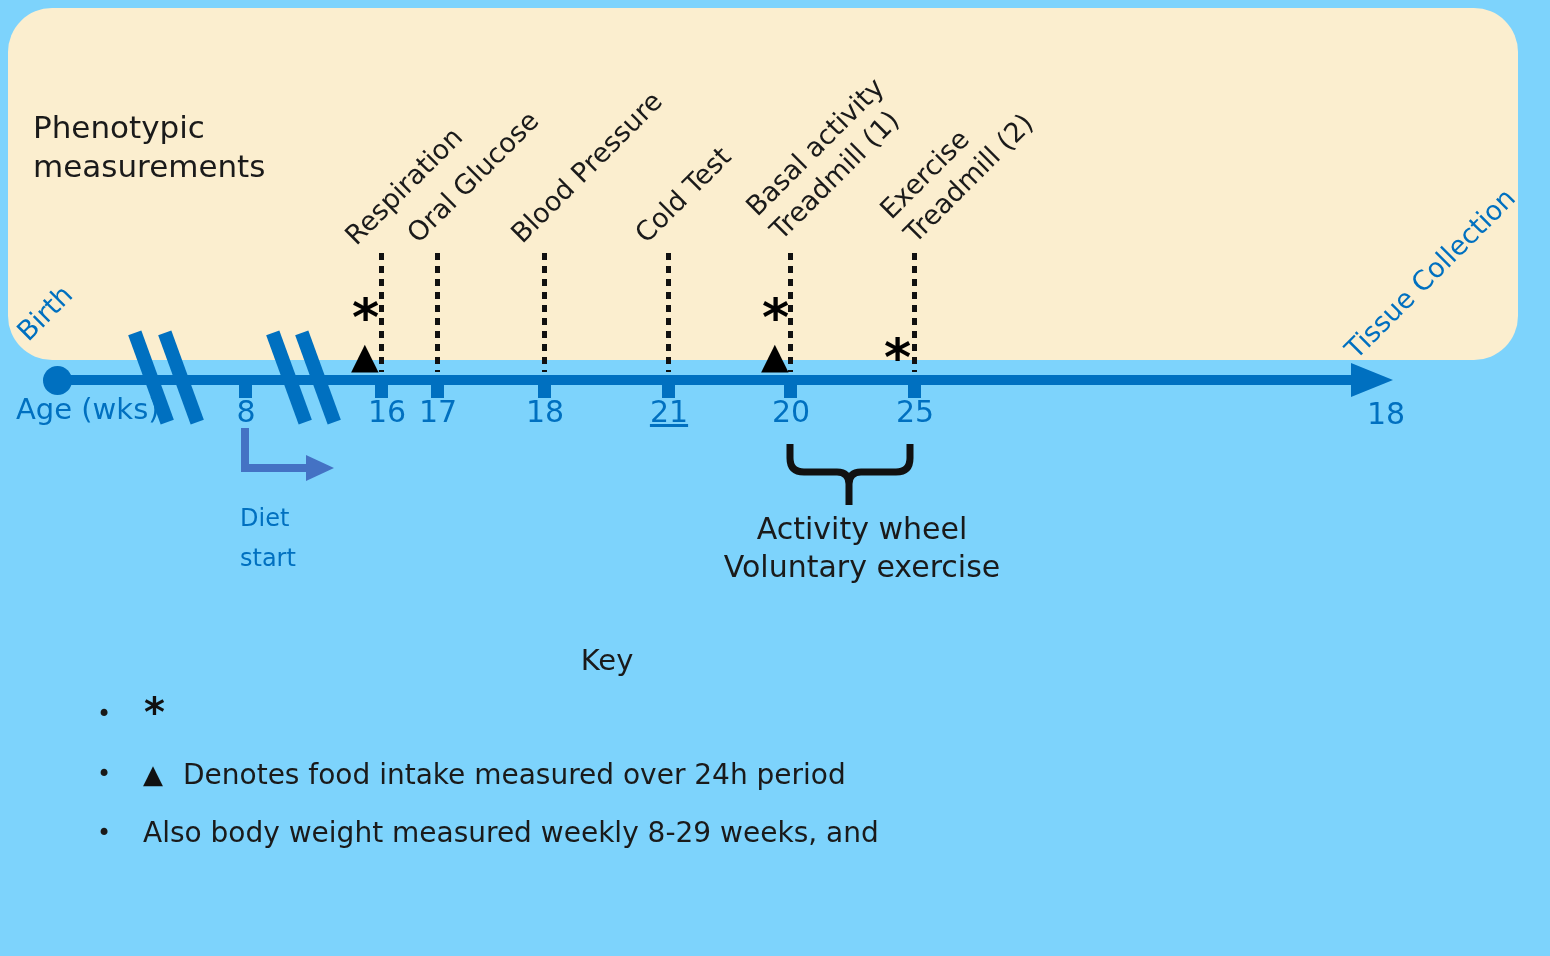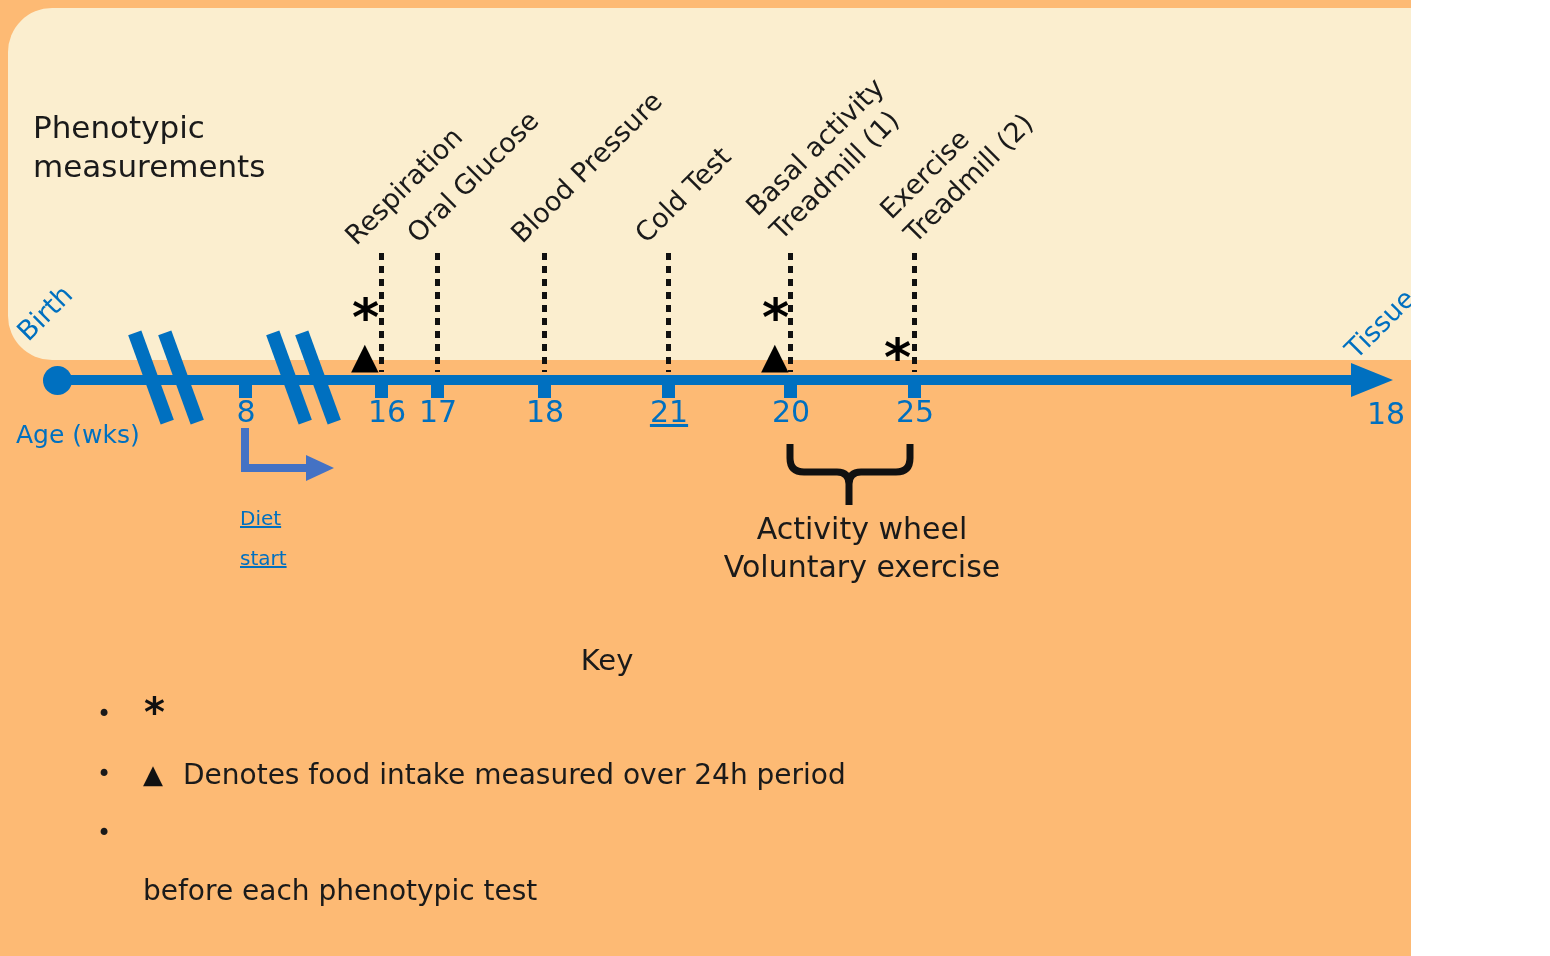--- a/index.html
+++ b/index.html
@@ -1,17 +1,17 @@
 <!DOCTYPE html>
 <html><head>
 <meta charset="utf-8">
 <style>
   html,body{margin:0;padding:0;background:#fff;}
   .figure{
-    position:relative; width:1411px; height:956px; background:#fdba74;
+    position:relative; width:1550px; height:956px; background:#7dd3fc;
     font-family:"DejaVu Sans","Liberation Sans",sans-serif; color:#111;
     overflow:hidden;
   }
   .panel{
     position:absolute; left:8px; top:8px; width:1510px; height:352px;
     background:#FBEECF; border-radius:44px;
   }
   .panel-title{
     position:absolute; left:33px; top:108px; font-size:31px; line-height:39px;
     color:#1a1a1a; white-space:pre;
@@ -38,27 +38,27 @@
   .brk{
     position:absolute; top:330px; width:14px; height:95px; background:#0070C0;
     transform:rotate(-20deg);
   }
   .tick{position:absolute; top:383px; width:13px; height:15px; background:#0070C0;}
   .ticklab{
     position:absolute; top:394px; transform:translateX(-50%);
     color:#0070C0; font-size:30px; white-space:nowrap;
   }
   .axis-label{
-    position:absolute; left:16px; top:392px; color:#0070C0; font-size:25px; white-space:nowrap;margin-top:28px;
+    position:absolute; left:16px; top:392px; color:#0070C0; font-size:29px; white-space:nowrap;
   }
   .marker-ast{position:absolute; font-size:52px; font-weight:bold; line-height:42px; color:#000;}
   .marker-tri{position:absolute; font-size:36px; line-height:36px; color:#000;}
   .diet-label{
-    position:absolute; left:240px; top:498px; color:#0070C0; font-size:20px;
-    line-height:40px; white-space:pre;text-decoration:underline;
+    position:absolute; left:240px; top:498px; color:#0070C0; font-size:24px;
+    line-height:40px; white-space:pre;
   }
   .brace-caption{
     position:absolute; left:862px; top:510px; transform:translateX(-50%);
     text-align:center; font-size:30px; line-height:38px; white-space:pre; color:#1a1a1a;
   }
   .key-title{
     position:absolute; left:583px; top:643px; transform:translateX(-50%);
     font-size:29px; color:#1a1a1a;margin-left:24px;
   }
   .key-bullet{position:absolute; left:97px; font-size:24px; color:#1a1a1a;}
@@ -161,15 +161,15 @@
   <div class="key-title">Key</div>
 
   <span class="key-bullet" style="top:700px;">•</span>
   <span class="key-sym-ast">*</span>
 
   <span class="key-bullet" style="top:760px;">•</span>
   <span class="key-sym-tri">▲</span>
   <div class="key-text" style="left:183px; top:757px;">Denotes food intake measured over 24h period</div>
 
   <span class="key-bullet" style="top:819px;">•</span>
-  <div class="key-text" style="left:143px; top:873px;">before each phenotypic test</div>
+  <div class="key-text" style="left:143px; top:815px;">Also body weight measured weekly 8-29 weeks, and</div>
 
 </div>
 
 </body></html>

